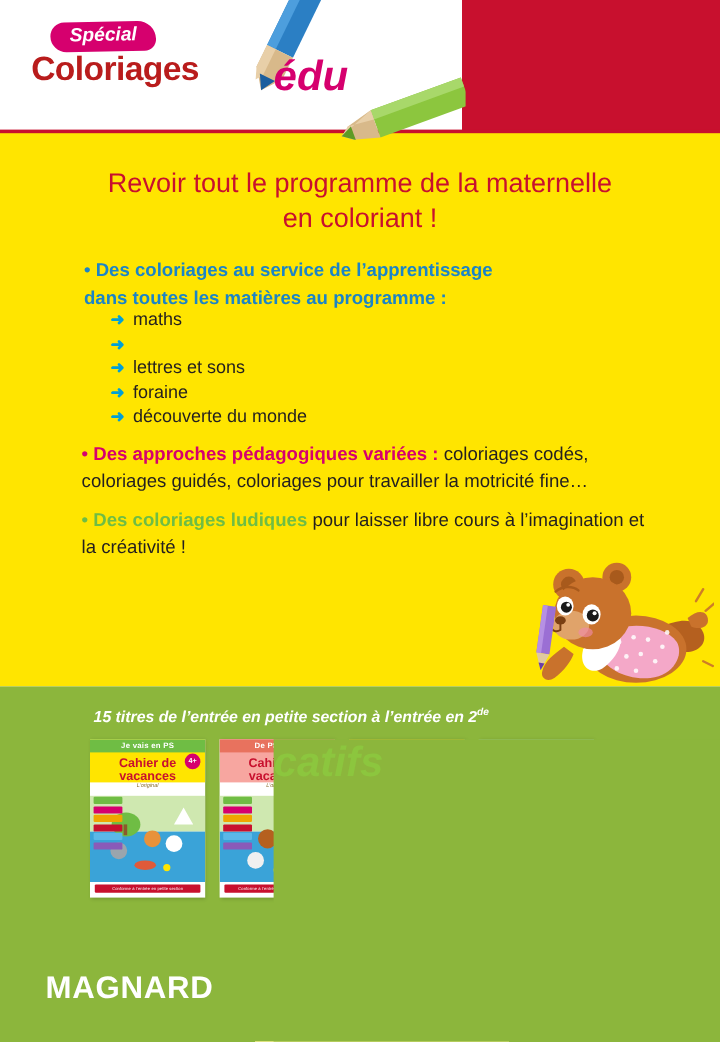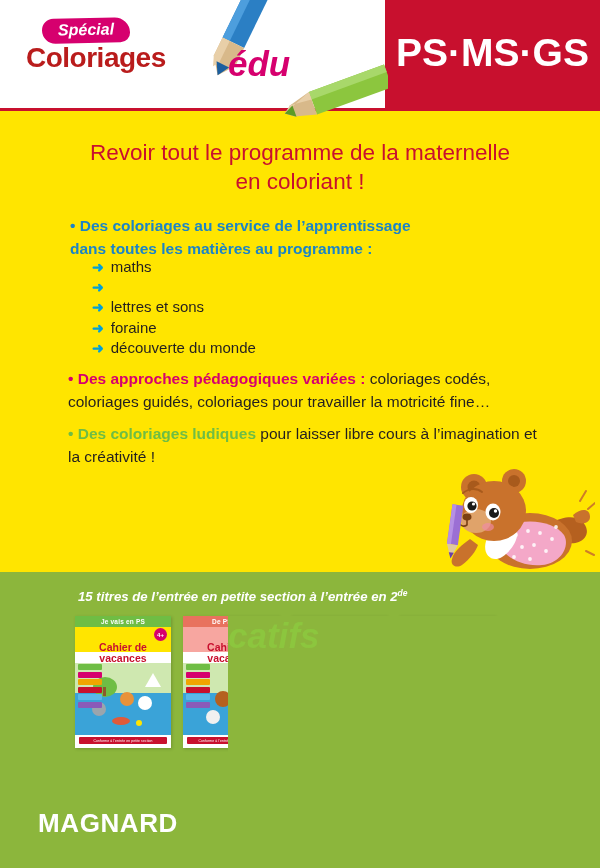--- a/index.html
+++ b/index.html
@@ -109,21 +109,21 @@
     box-shadow:1px 1px 3px rgba(0,0,0,.18);
     position:relative;overflow:hidden;
   }
   .bk-top{height:36px;position:relative;}
   .bk-levelbar{
     position:absolute;left:0;top:0;width:100%;height:11px;
     display:flex;align-items:center;justify-content:center;
     font-size:6.5px;font-weight:bold;color:#ffffff;letter-spacing:.2px;
   }
   .bk-title{
-    position:absolute;left:0;top:26px;width:100%;
+    position:absolute;left:0;top:15px;width:100%;
     text-align:center;color:#c8102e;font-weight:bold;
     font-size:10.5px;line-height:1.02;
   }
   .bk-sub{
     font-size:4.6px;color:#8a6d2b;font-style:italic;font-weight:normal;
     display:block;margin-top:1px;
   }
   .bk-age{
     position:absolute;right:4px;top:12px;width:13px;height:13px;border-radius:50%;
     background:#d6006e;color:#fff;font-size:6px;font-weight:bold;
@@ -205,21 +205,20 @@
           <polygon points="14,29 14,41 4,34" fill="#5d9b25"></polygon>
         </g>
       </svg>
 
       <div class="special-badge">Spécial</div>
       <div class="word-coloriages">Coloriages</div>
       <div class="word-educatifs"><span class="pink">édu</span><span class="green">catifs</span></div>
     </div>
 
     <div class="header-red">
-      <div class="hdr-levels">PS·MS·GS</div>
     </div>
   </div>
 
   <div class="yellow">
 
     <div class="headline">
       <div>Revoir tout le programme de la maternelle</div>
       <div>en coloriant !</div>
     </div>
 

